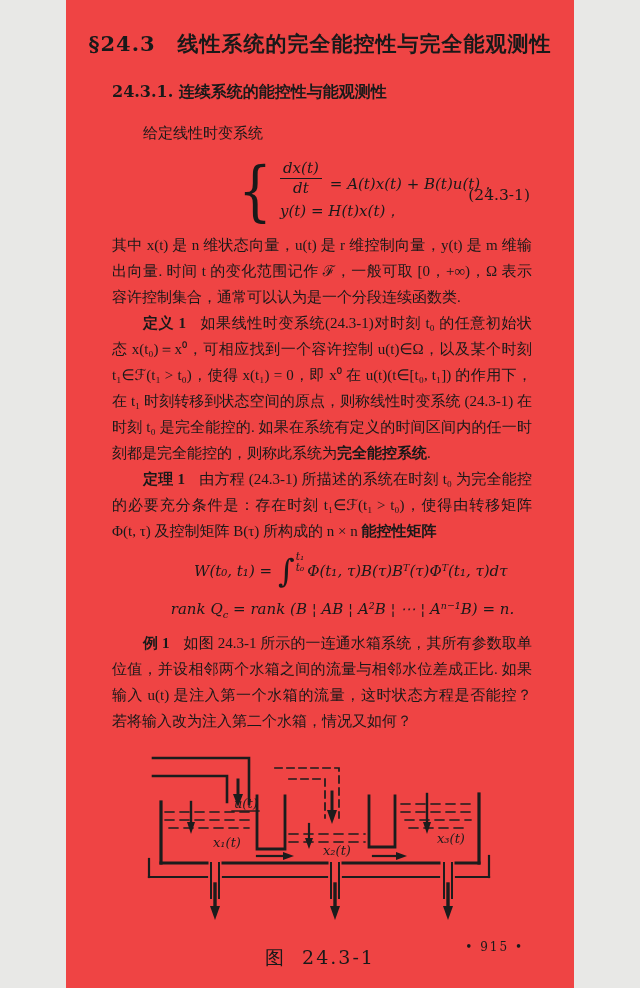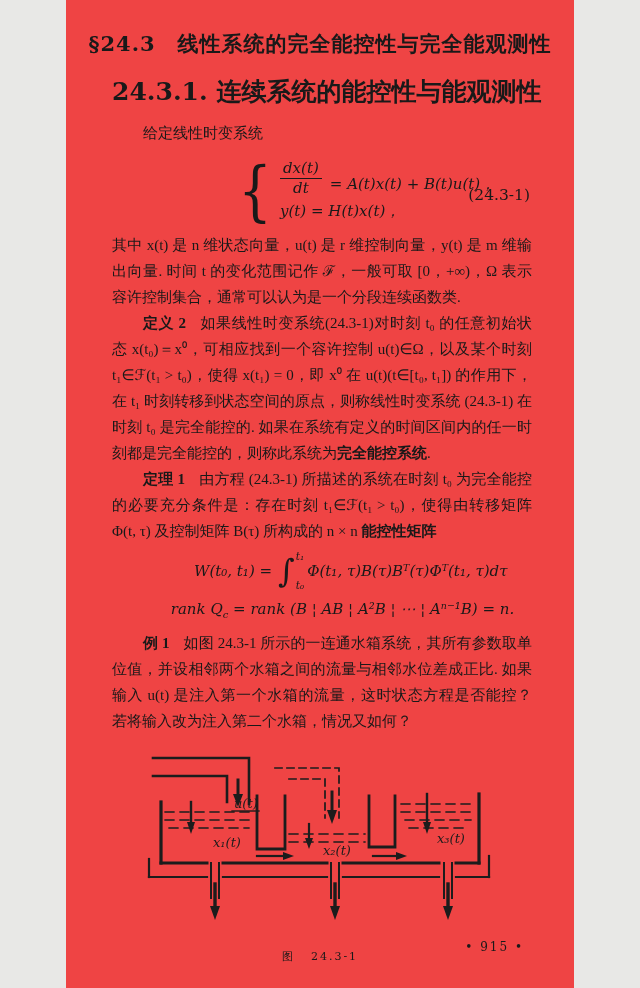--- a/index.html
+++ b/index.html
@@ -7,50 +7,50 @@
     position:relative;width:508px;height:988px;margin:0 auto;
     background:#ef4444;color:#191919;overflow:hidden;
     font-family:"DejaVu Serif","Liberation Serif",serif;
     font-size:15px;line-height:26px;
   }
   .sec-title{
     margin:0;padding-top:30px;text-align:center;
     font-size:21px;font-weight:bold;letter-spacing:1px;line-height:28px;
   }
   .sub-title{
-    margin:22px 0 0 46px;font-size:25px;font-weight:bold;line-height:24px;
+    margin:22px 0 0 46px;font-size:16px;font-weight:bold;line-height:24px;
   }
   .para{margin:0 42px 0 46px;text-align:justify;font-family:Liberation Serif, serif;}
   .para.indent{text-indent:31px;}
   .intro{margin-top:16px;}
   .lead{font-weight:bold;margin-right:14px;}
   .bold-term{font-weight:bold;}
   
   .eq-system{position:relative;height:74px;margin:8px 0 4px 0;}
   .eq-inner{position:absolute;left:168px;top:0;display:flex;align-items:center;}
   .brace{font-size:66px;font-weight:300;line-height:74px;transform:scaleX(.8);}
   .eq-lines{display:flex;flex-direction:column;margin-left:4px;font-style:italic;}
   .eq-line1{display:flex;align-items:flex-end;}
   .frac{display:inline-flex;flex-direction:column;align-items:center;margin-right:8px;line-height:17px;font-size:15px;}
   .frac .num{border-bottom:1.4px solid #191919;padding:0 3px 1px 3px;}
   .frac .den{padding-top:1px;}
   .eq-line2{margin-top:3px;line-height:22px;}
   .eq-num{position:absolute;right:44px;top:28px;font-size:15.5px;}
   
   .eq-w{display:flex;align-items:center;margin:6px 0 2px 128px;font-style:italic;line-height:24px;}
   .int-sign{font-size:32px;font-style:normal;line-height:40px;margin:0 1px 0 6px;}
-  .int-lims{display:inline-flex;flex-direction:column;justify-content:space-between;height:42px;font-size:10.5px;line-height:11px;margin-right:3px;}
+  .int-lims{display:inline-flex;flex-direction:column;justify-content:flex-start;height:42px;font-size:10.5px;line-height:11px;margin-right:3px;}
   .int-lims .up{align-self:flex-start;margin-top:1px;}
   .int-lims .lo{align-self:flex-start;margin-bottom:1px;}
   
   .eq-rank{margin:4px 0 2px 0;text-align:center;font-style:italic;line-height:26px;padding-left:45px;}
   .eq-rank sub{font-size:10px;}
   
   .figure-wrap{margin-top:12px;text-align:center;}
-  .fig-caption{text-align:center;font-size:11px;margin-top:4px;letter-spacing:2px;}
+  .fig-caption{text-align:center;font-size:19px;margin-top:4px;letter-spacing:2px;}
   .cap-space{display:inline-block;width:16px;}
   .page-number{position:absolute;right:50px;top:934px;font-size:12px;letter-spacing:2px;}
   svg text{font-family:"DejaVu Serif","Liberation Serif",serif;font-style:italic;font-size:13px;fill:#1c1c1c;}
 </style>
 </head>
 <body>
 
 <div class="page">
 
   <h1 class="sec-title">§24.3　线性系统的完全能控性与完全能观测性</h1>
@@ -71,21 +71,21 @@
           <span>= A(t)x(t) + B(t)u(t)，</span>
         </span>
         <span class="eq-line2">y(t) = H(t)x(t)，</span>
       </span>
     </div>
     <span class="eq-num">(24.3-1)</span>
   </div>
 
   <p class="para">其中 x(t) 是 n 维状态向量，u(t) 是 r 维控制向量，y(t) 是 m 维输出向量. 时间 t 的变化范围记作 ℱ，一般可取 [0，+∞)，Ω 表示容许控制集合，通常可以认为是一个分段连续函数类.</p>
 
-  <p class="para indent"><span class="lead">定义 2</span><span>如果线性时变系统(24.3-1)对时刻 t₀ 的任意初始状态 x(t₀)＝x⁰，可相应找到一个容许控制 u(t)∈Ω，以及某个时刻 t₁∈ℱ(t₁ &gt; t₀)，使得 x(t₁) = 0，即 x⁰ 在 u(t)(t∈[t₀, t₁]) 的作用下，在 t₁ 时刻转移到状态空间的原点，则称线性时变系统 (24.3-1) 在时刻 t₀ 是完全能控的.  如果在系统有定义的时间区间内的任一时刻都是完全能控的，则称此系统为</span><span class="bold-term">完全能控系统</span><span>.</span></p>
+  <p class="para indent"><span class="lead">定义 1</span><span>如果线性时变系统(24.3-1)对时刻 t₀ 的任意初始状态 x(t₀)＝x⁰，可相应找到一个容许控制 u(t)∈Ω，以及某个时刻 t₁∈ℱ(t₁ &gt; t₀)，使得 x(t₁) = 0，即 x⁰ 在 u(t)(t∈[t₀, t₁]) 的作用下，在 t₁ 时刻转移到状态空间的原点，则称线性时变系统 (24.3-1) 在时刻 t₀ 是完全能控的.  如果在系统有定义的时间区间内的任一时刻都是完全能控的，则称此系统为</span><span class="bold-term">完全能控系统</span><span>.</span></p>
 
   <p class="para indent"><span class="lead">定理 1</span><span>由方程 (24.3-1) 所描述的系统在时刻 t₀ 为完全能控的必要充分条件是：存在时刻 t₁∈ℱ(t₁ &gt; t₀)，使得由转移矩阵 Φ(t, τ) 及控制矩阵 B(τ) 所构成的 n × n </span><span class="bold-term">能控性矩阵</span></p>
 
   <div class="eq-w">
     <span>W(t₀, t₁) =</span>
     <span class="int-sign">∫</span>
     <span class="int-lims">
       <span class="up">t₁</span>
       <span class="lo">t₀</span>
     </span>

